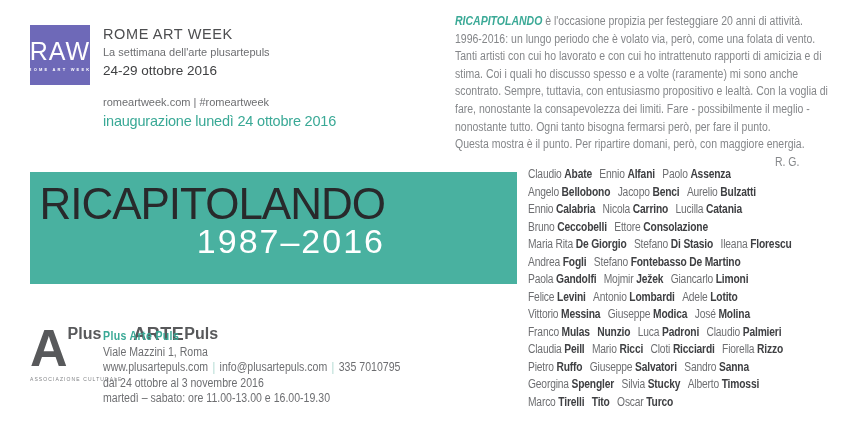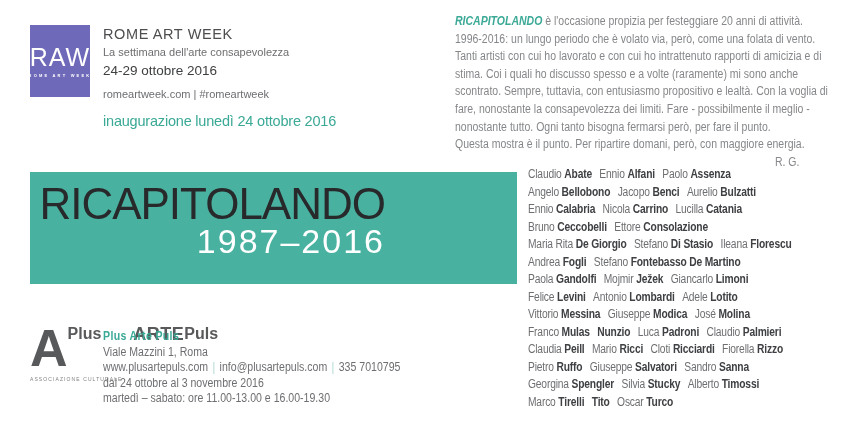--- a/index.html
+++ b/index.html
@@ -2,31 +2,31 @@
 <html><head>
 <meta charset="utf-8">
 <style>
   html,body{margin:0;padding:0;background:#fff;}
   .canvas{
     position:relative;width:850px;height:425px;background:#ffffff;overflow:hidden;
     font-family:"Liberation Sans", sans-serif;color:#414042;
   }
   
   .raw-logo{
-    position:absolute;left:30px;top:25px;width:60px;height:72px;background:#6e69b8;
+    position:absolute;left:30px;top:25px;width:60px;height:60px;background:#6e69b8;
     display:flex;flex-direction:column;align-items:center;justify-content:center;color:#fff;
   }
   .raw-logo .acr{font-size:25px;font-weight:400;letter-spacing:1px;line-height:1;}
   .raw-logo .cap{font-size:4px;letter-spacing:2.2px;margin-top:3px;white-space:nowrap;font-weight:700;}
   
   .raw-header{position:absolute;left:103px;top:27px;line-height:1;}
   .rh-title{font-size:14.5px;letter-spacing:0.6px;color:#4d4e50;}
   .rh-sub{font-size:11px;color:#6d6e71;margin-top:5px;}
   .rh-dates{font-size:13.5px;color:#3f4042;margin-top:6px;}
-  .rh-web{font-size:11px;color:#6d6e71;margin-top:12px;}
+  .rh-web{font-size:11px;color:#6d6e71;margin-top:20px;}
   
   .opening{position:absolute;left:103px;top:112px;color:#3aa996;font-weight:400;font-size:14.5px;letter-spacing:-0.2px;line-height:19px;}
   
   .banner{position:absolute;left:30px;top:172px;width:487px;height:112px;background:#49b1a0;}
   .banner .title{position:absolute;right:132px;top:10px;font-size:44px;letter-spacing:-1px;color:#28292b;line-height:1;white-space:nowrap;}
   .banner .years{position:absolute;right:132px;top:52px;font-size:34px;letter-spacing:2px;color:#ffffff;line-height:1;white-space:nowrap;}
   .banner .curator{position:absolute;right:164px;top:90px;font-size:11px;font-weight:400;letter-spacing:0.6px;color:#ffffff;white-space:nowrap;margin-top:32px;}
   
   .pap-logo{position:absolute;left:30px;top:326px;color:#58595b;}
   .pap-logo .mark{display:flex;align-items:flex-start;}
@@ -55,21 +55,21 @@
 
 <div class="canvas">
 
   <div class="raw-logo">
     <div class="acr">RAW</div>
     <div class="cap">ROME ART WEEK</div>
   </div>
 
   <div class="raw-header">
     <div class="rh-title">ROME ART WEEK</div>
-    <div class="rh-sub">La settimana dell'arte consapevolezza</div>
+    <div class="rh-sub">La settimana dell'arte plusartepuls</div>
     <div class="rh-dates">24-29 ottobre 2016</div>
     <div class="rh-web">romeartweek.com | #romeartweek</div>
   </div>
 
   <div class="opening">
     <div>inaugurazione lunedì 24 ottobre 2016</div>
   </div>
 
   <div class="banner">
     <div class="title">RICAPITOLANDO</div>

